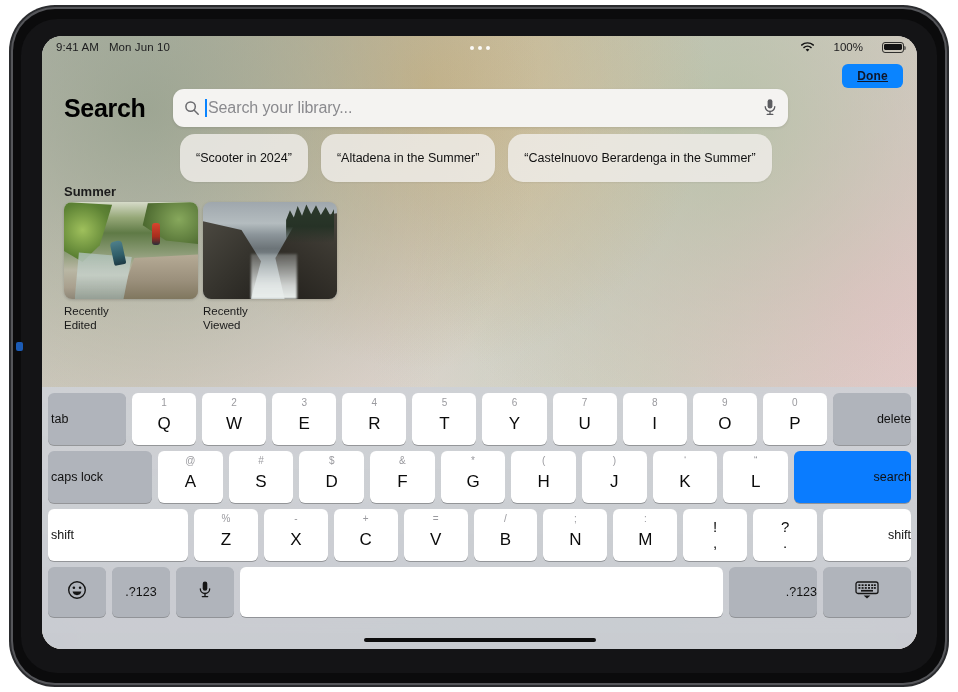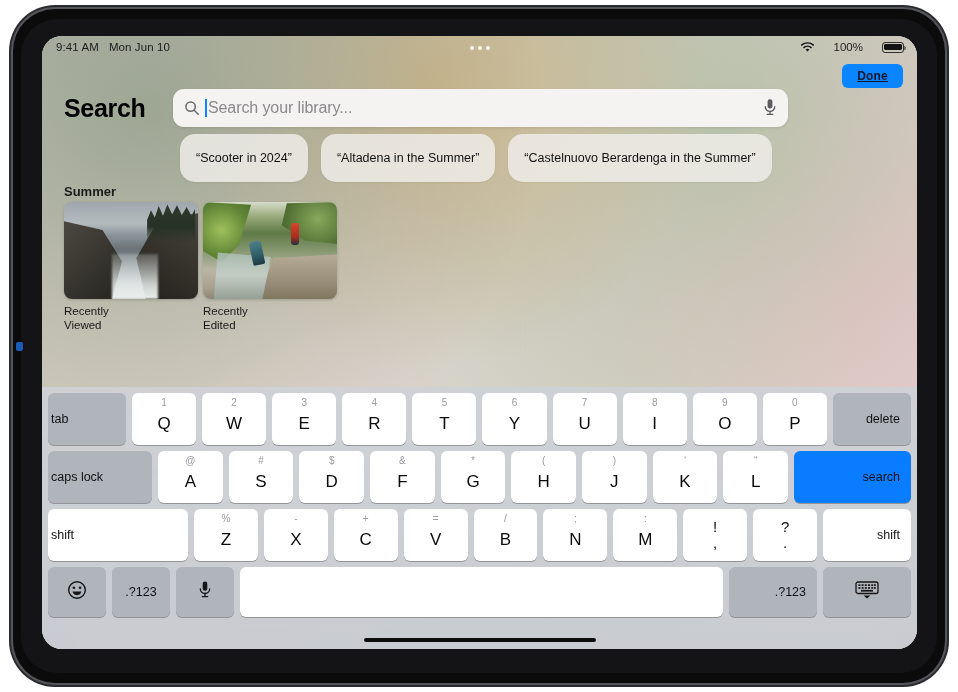--- a/index.html
+++ b/index.html
@@ -319,21 +319,21 @@
   .key.dark { background: #b0b4bb; }
   .key.blue { background: #0a7cff; color: #fff; }
   .key .sub {
     position: absolute; top: 4px; left: 0; right: 0;
     text-align: center;
     font-size: 10px; color: #9a9a9f;
   }
   .key .mainchar { margin-top: 9px; }
   .key.mod { font-size: 12.5px; color: #111; }
   .key.mod.leftlab { justify-content: flex-start; padding-left: 3px; }
-  .key.mod.rightlab { justify-content: flex-end; padding-right: 11px; }
+  .key.mod.rightlab { justify-content: flex-end; padding-right: 0; }
   .key.twoline { flex-direction: column; gap: 0px; font-size: 15px; }
   .key.twoline .top { font-size: 15px; line-height: 1.05; }
   .key.twoline .bot { font-size: 15px; line-height: 1.05; }
 
   
   .k-tab    { flex: 0 0 78px; }
   .k-delete { flex: 0 0 78px; }
   .k-caps   { flex: 0 0 104px; }
   .k-search { flex: 0 0 117px; }
   .k-shiftL { flex: 0 0 140px; }
@@ -413,36 +413,36 @@
       <button class="chip">“Scooter in 2024”</button>
       <button class="chip">“Altadena in the Summer”</button>
       <button class="chip">“Castelnuovo Berardenga in the Summer”</button>
     </div>
 
     <div class="recents-label">Summer</div>
     <div class="recents">
 
       <div class="recent-item">
         <div class="thumb">
-          <div class="ph-cliffs"></div>
-          <div class="cliff-sea"></div>
-          <div class="cliff-trees"></div>
-        </div>
-        <div class="recent-cap">Recently Viewed</div>
-      </div>
-
-      <div class="recent-item">
-        <div class="thumb">
           <div class="ph-creek"></div>
           <div class="creek-bank"></div>
           <div class="creek-water"></div>
           <div class="creek-p1"></div>
           <div class="creek-p2"></div>
         </div>
         <div class="recent-cap">Recently Edited</div>
+      </div>
+
+      <div class="recent-item">
+        <div class="thumb">
+          <div class="ph-cliffs"></div>
+          <div class="cliff-sea"></div>
+          <div class="cliff-trees"></div>
+        </div>
+        <div class="recent-cap">Recently Viewed</div>
       </div>
 
     </div>
 
     <div id="keyboard">
 
       <div class="krow row1">
         <button class="key dark mod leftlab k-tab">tab</button>
         <button class="key">
             <span class="sub">1</span>

